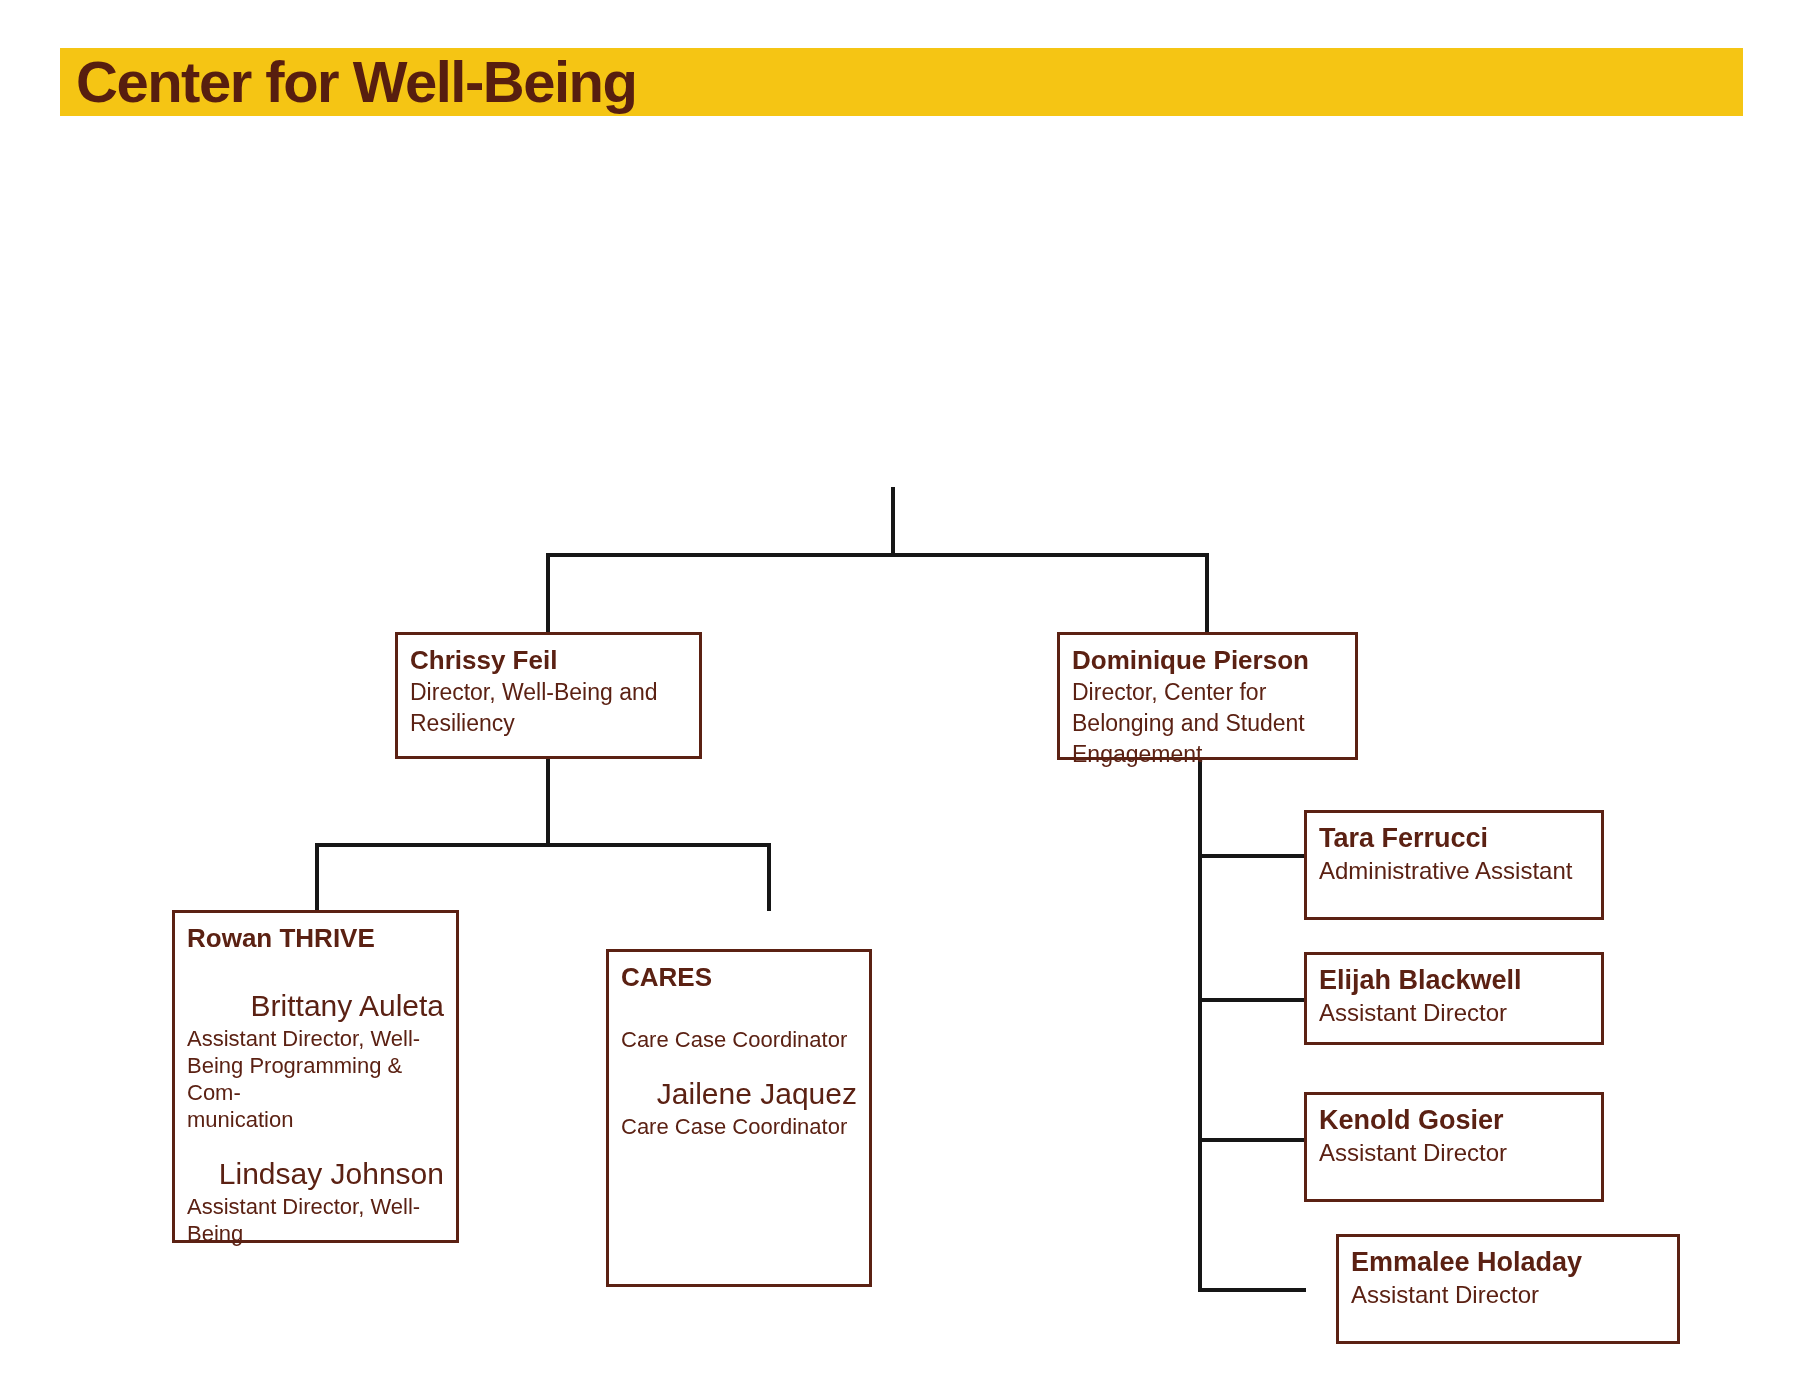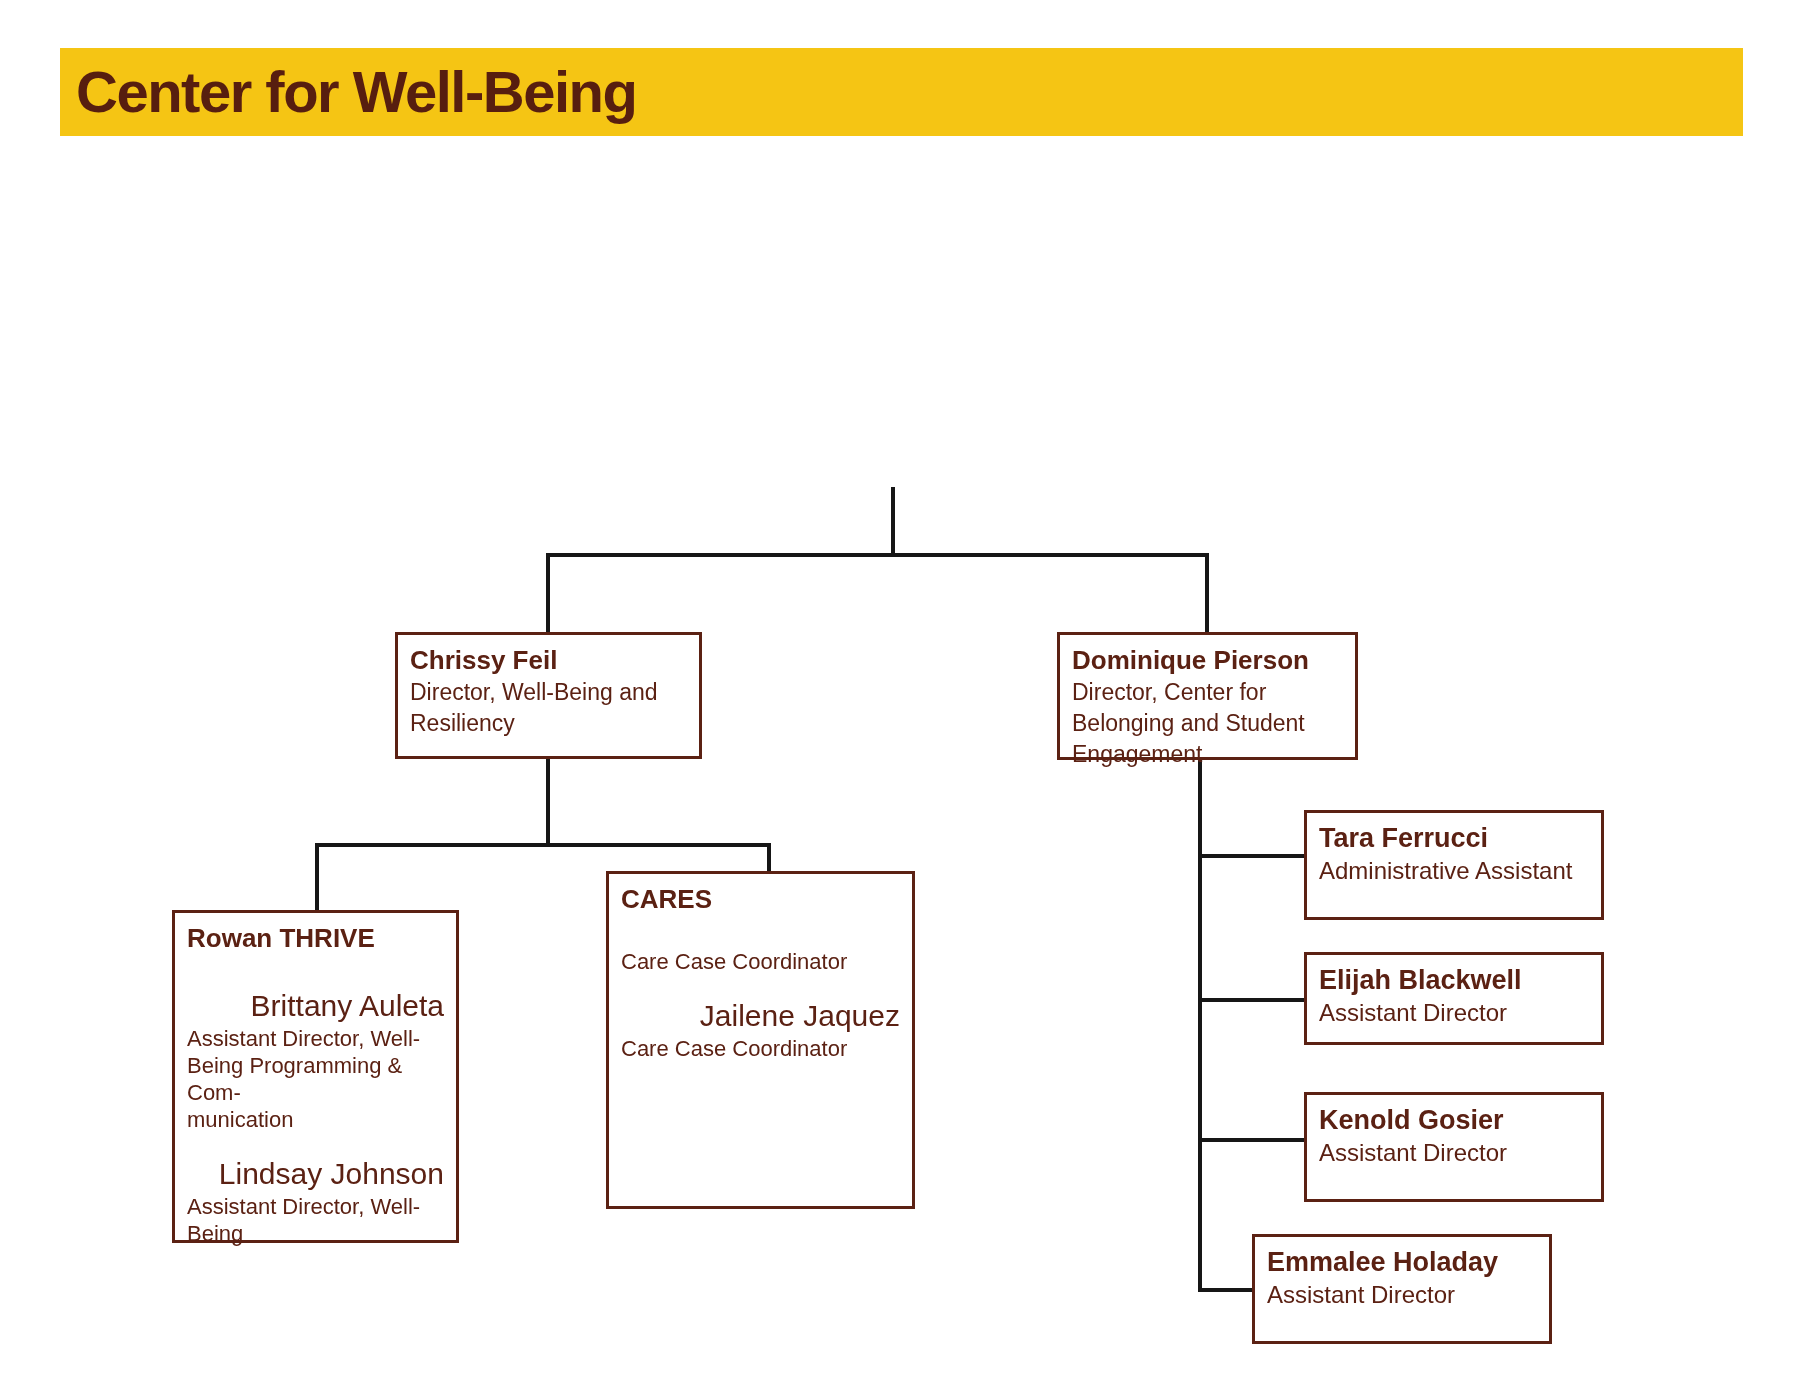--- a/index.html
+++ b/index.html
@@ -10,21 +10,21 @@
   }
   html,body{margin:0;padding:0;background:#fff;}
   body{font-family:"Liberation Sans", sans-serif;color:var(--brown);}
   .canvas{
     position:relative;
     width:1797px;height:1398px;
     background:var(--paper);
     overflow:hidden;
   }
   .header-bar{
-    position:absolute;left:60px;top:48px;width:1683px;height:88px;
+    position:absolute;left:60px;top:48px;width:1683px;height:68px;
     background:var(--gold);
     display:flex;align-items:center;
   }
   .header-title{
     font-size:58px;font-weight:bold;letter-spacing:-1.5px;
     color:#571E0F;padding-left:16px;line-height:80px;white-space:nowrap;
   }
   .box{
     position:absolute;background:#fff;box-sizing:border-box;
     border:3px solid var(--brown);
@@ -86,21 +86,21 @@
 Being Programming &amp; Com-
 munication</div>
     </div>
     <div class="member">
       <div class="member-name">Lindsay Johnson</div>
       <div class="member-title">Assistant Director, Well-
 Being</div>
     </div>
   </div>
 
-  <div class="box" style="left:606px;top:871px;width:309px;height:338px;">
+  <div class="box" style="left:606px;top:949px;width:266px;height:338px;">
     <div class="team-name">CARES</div>
     <div class="member">
       <div class="member-title">Care Case Coordinator</div>
     </div>
     <div class="member">
       <div class="member-name">Jailene Jaquez</div>
       <div class="member-title">Care Case Coordinator</div>
     </div>
   </div>
 
@@ -112,18 +112,18 @@
   <div class="box" style="left:1304px;top:952px;width:300px;height:93px;">
     <div class="person-name" style="font-size:27px;">Elijah Blackwell</div>
     <div class="person-title">Assistant Director</div>
   </div>
 
   <div class="box" style="left:1304px;top:1092px;width:300px;height:110px;">
     <div class="person-name" style="font-size:27px;">Kenold Gosier</div>
     <div class="person-title">Assistant Director</div>
   </div>
 
-  <div class="box" style="left:1252px;top:1234px;width:300px;height:110px;">
+  <div class="box" style="left:1336px;top:1234px;width:344px;height:110px;">
     <div class="person-name" style="font-size:27px;">Emmalee Holaday</div>
     <div class="person-title">Assistant Director</div>
   </div>
 
 </div>
 
 </body></html>

